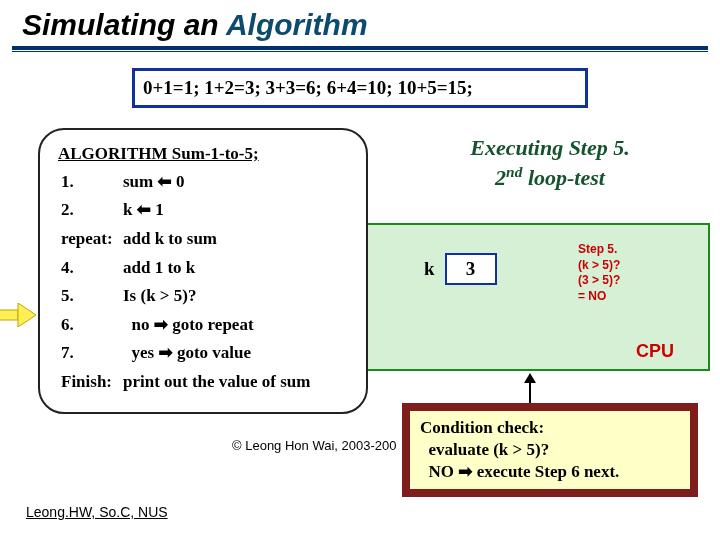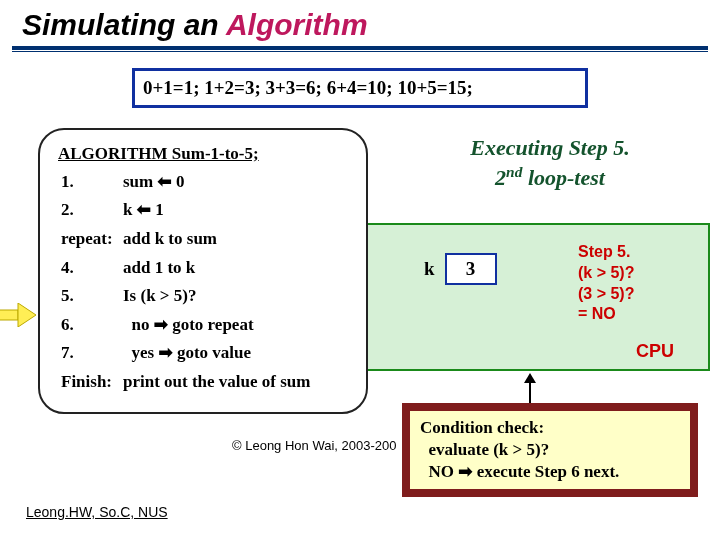--- a/index.html
+++ b/index.html
@@ -11,21 +11,21 @@
     background: #fff;
     position: relative;
     overflow: hidden;
   }
   .title {
     font-size: 30px;
     font-weight: bold;
     font-style: italic;
     padding: 8px 0 4px 22px;
   }
-  .title .alg { color: #be185d; }
+  .title .alg { color: #0c4a6e; }
   .title-rule {
     border-top: 4px solid #003070;
     border-bottom: 1px solid #003070;
     height: 6px;
     margin: 0 12px 16px 12px;
   }
   .eq-box {
     margin: 0 auto 20px auto;
     width: 456px;
     border: 3px solid #1030a0;
@@ -91,21 +91,21 @@
     background: #fff;
     width: 50px; height: 30px;
     text-align: center;
   }
   .step5 {
     position: absolute;
     left: 578px; top: 114px;
     z-index: 3;
     font-family: Arial, sans-serif;
     font-weight: bold;
-    font-size: 16px;
+    font-size: 12px;
     color: #cc0000;
     line-height: 1.3;
   }
   .cpu-label {
     position: absolute;
     left: 636px; top: 213px;
     z-index: 3;
     color: #cc0000;
     font-weight: bold;
     font-size: 18px;

